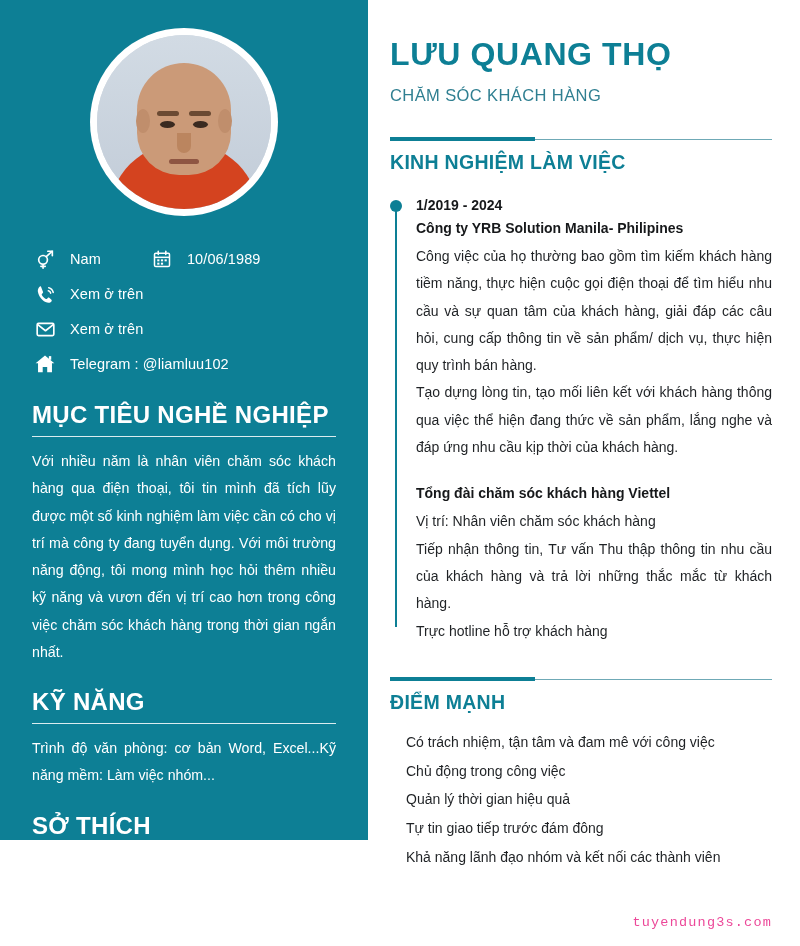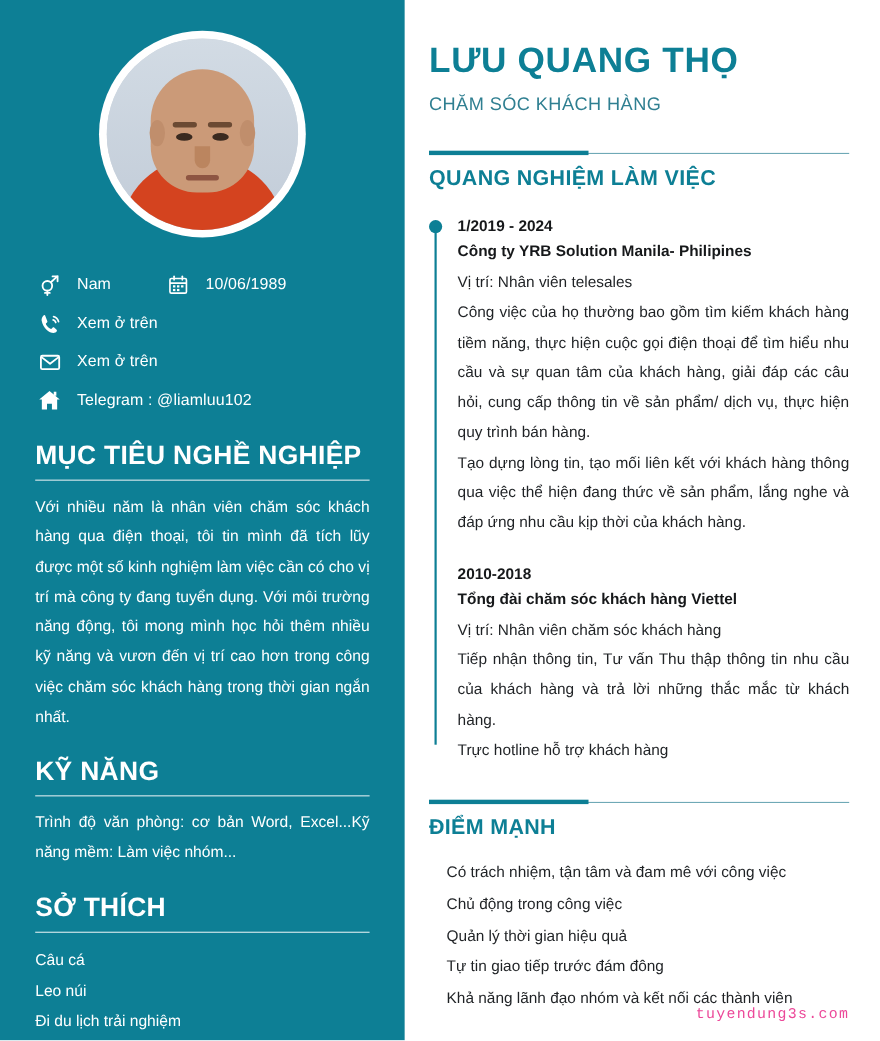--- a/index.html
+++ b/index.html
@@ -18,21 +18,21 @@
     background: #ffffff;
     overflow: hidden;
   }
 
   
   .left-col {
     position: absolute;
     left: 0;
     top: 0;
     width: 368px;
-    height: 946px;
+    height: 840px;
     background: #0d7f95;
     padding: 0 32px;
   }
 
   .photo-wrap {
     width: 188px;
     height: 188px;
     margin: 28px auto 0 auto;
     border-radius: 50%;
     background: #ffffff;
@@ -402,38 +402,36 @@
   <div class="right-col">
 
     <div class="name">LƯU QUANG THỌ</div>
     <div class="role">CHĂM SÓC KHÁCH HÀNG</div>
 
     <div class="r-sec">
       <div class="r-bar-wrap">
         <div class="r-bar-thin"></div>
         <div class="r-bar-thick"></div>
       </div>
-      <div class="r-head">QUANG NGHIỆM LÀM VIỆC</div>
+      <div class="r-head">KINH NGHIỆM LÀM VIỆC</div>
 
       <div class="timeline">
         <div class="tl-dot"></div>
         <div class="tl-line"></div>
 
         <div class="job">
           <div class="job-date">1/2019 - 2024</div>
           <div class="job-company">Công ty YRB Solution Manila- Philipines</div>
-          <div class="job-line">Vị trí: Nhân viên telesales</div>
           <div class="job-para">Công việc của họ thường bao gồm tìm kiếm khách hàng tiềm năng, thực hiện cuộc gọi điện thoại để tìm hiểu nhu cầu và sự quan tâm của khách hàng, giải đáp các câu hỏi, cung cấp thông tin về sản phẩm/ dịch vụ, thực hiện quy trình bán hàng.</div>
           <div class="job-para">Tạo dựng lòng tin, tạo mối liên kết với khách hàng thông qua việc thể hiện đang thức về sản phẩm, lắng nghe và đáp ứng nhu cầu kịp thời của khách hàng.</div>
         </div>
 
         <div class="job-gap"></div>
 
         <div class="job">
-          <div class="job-date">2010-2018</div>
           <div class="job-company">Tổng đài chăm sóc khách hàng Viettel</div>
           <div class="job-line">Vị trí: Nhân viên chăm sóc khách hàng</div>
           <div class="job-para">Tiếp nhận thông tin, Tư vấn Thu thập thông tin nhu cầu của khách hàng và trả lời những thắc mắc từ khách hàng.</div>
           <div class="job-line">Trực hotline hỗ trợ khách hàng</div>
         </div>
       </div>
     </div>
 
     <div class="r-sec">
       <div class="r-bar-wrap">

